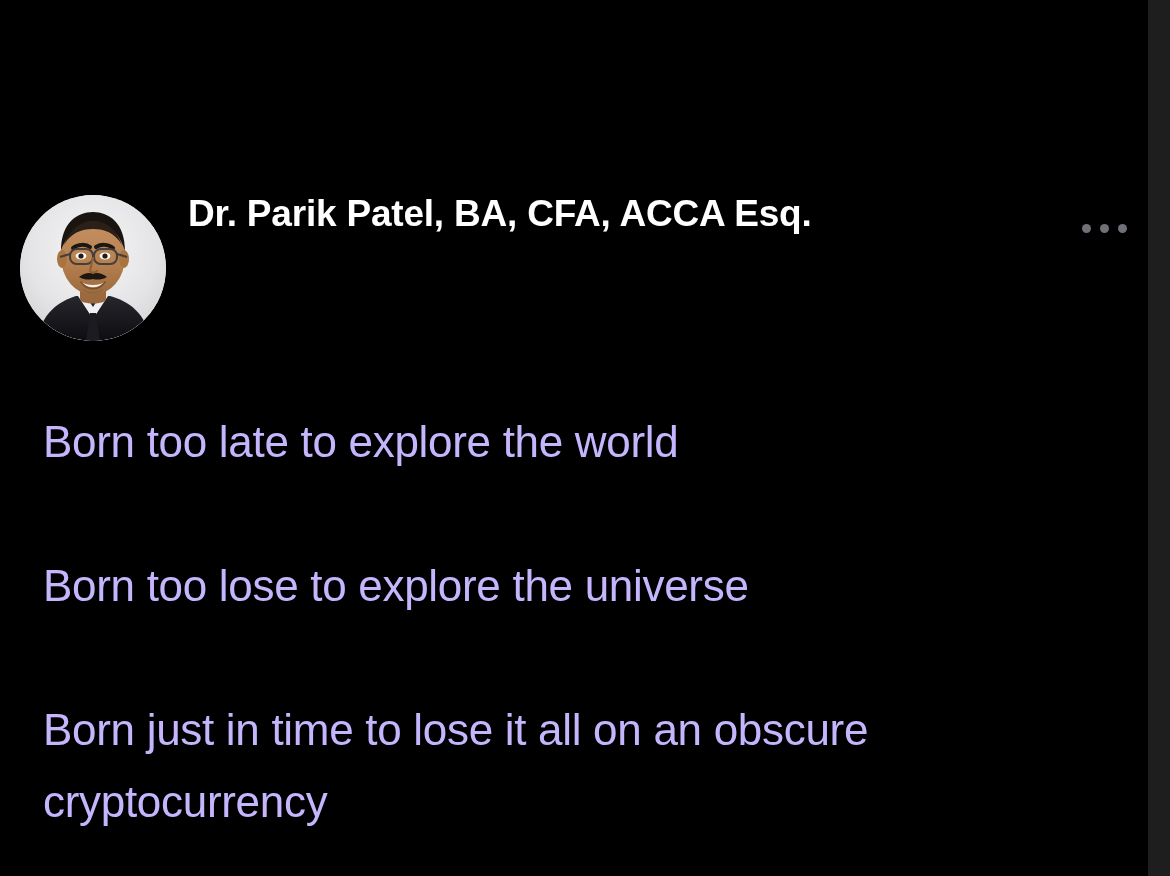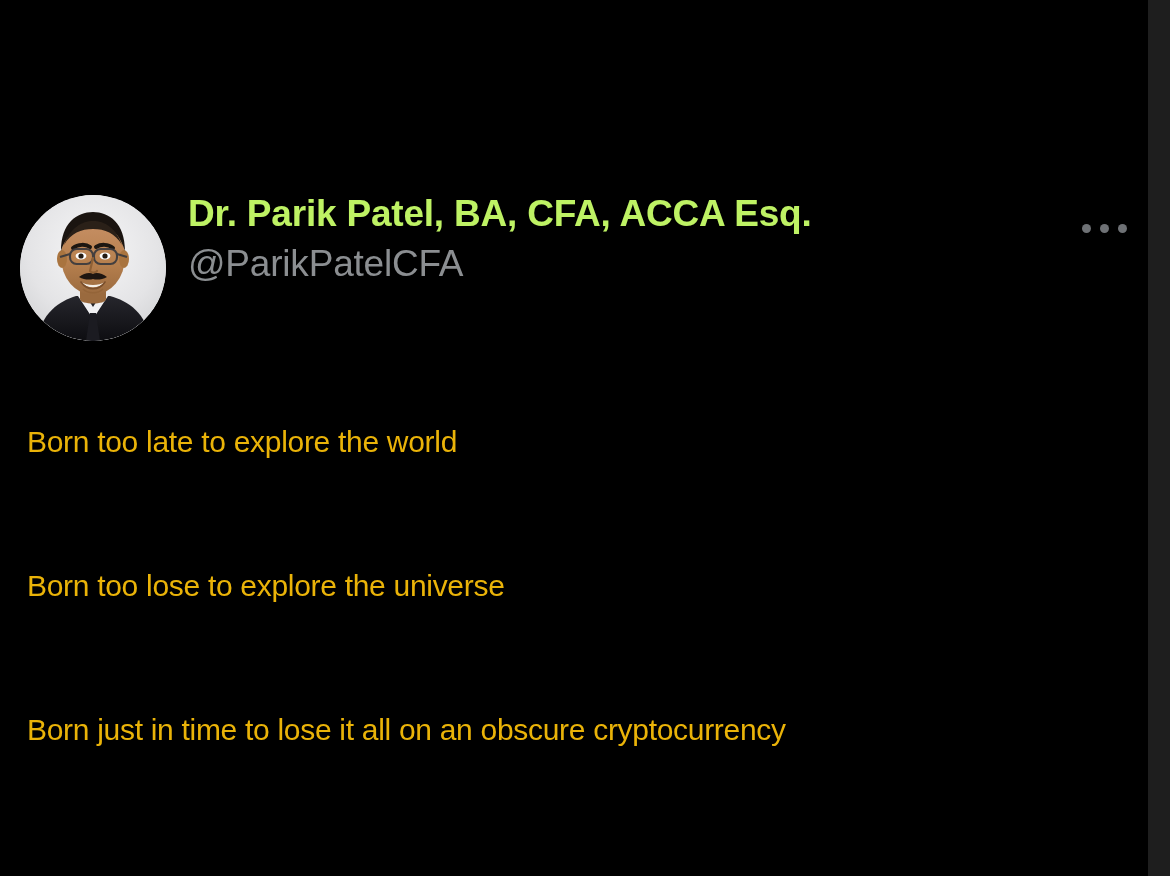--- a/index.html
+++ b/index.html
@@ -61,21 +61,21 @@
 
   #author-block {
     position: absolute;
     left: 188px;
     top: 0px;
     width: 880px;
   }
 
   #display-name {
     display: block;
-    color: #bef264;
+    color: #ffffff;
     font-size: 37px;
     font-weight: 700;
     letter-spacing: -0.2px;
     line-height: 48px;
     white-space: nowrap;
   }
 
   #handle {
     display: block;
     color: #8b8e91;
@@ -110,23 +110,23 @@
 
   
   #tweet-body {
     position: absolute;
     left: 27px;
     top: 406px;
     width: 1020px;
   }
 
   #tweet-body p {
-    margin: 0 0 72px 0;
-    color: #eab308;
-    font-size: 30px;
+    margin: 0 0 72px 16px;
+    color: #c4b5fd;
+    font-size: 44px;
     font-weight: 400;
     line-height: 72px;
     letter-spacing: -0.3px;
   }
   #tweet-body p:last-child {
     margin-bottom: 0;
   }
 </style>
 </head>
 <body>
@@ -201,21 +201,20 @@
           <path d="M61 87 C67 94 79 94 85 87 C79 91 67 91 61 87 Z" fill="#f4efe8"></path>
           <path d="M61 87 C67 96 79 96 85 87" stroke="#7a4f2c" stroke-width="1.6" fill="none" stroke-linecap="round"></path>
 
           <path d="M63 94 C68 99 78 99 83 94" stroke="#8d5f33" stroke-width="1.4" fill="none" opacity="0.6"></path>
         </g>
       </svg>
     </div>
 
     <div id="author-block">
       <span id="display-name">Dr. Parik Patel, BA, CFA, ACCA Esq.</span>
-      <span id="handle">@ParikPatelCFA</span>
     </div>
 
   </div>
 
   <button id="more-menu-button">
     <span class="dot"></span>
     <span class="dot"></span>
     <span class="dot"></span>
   </button>
 

